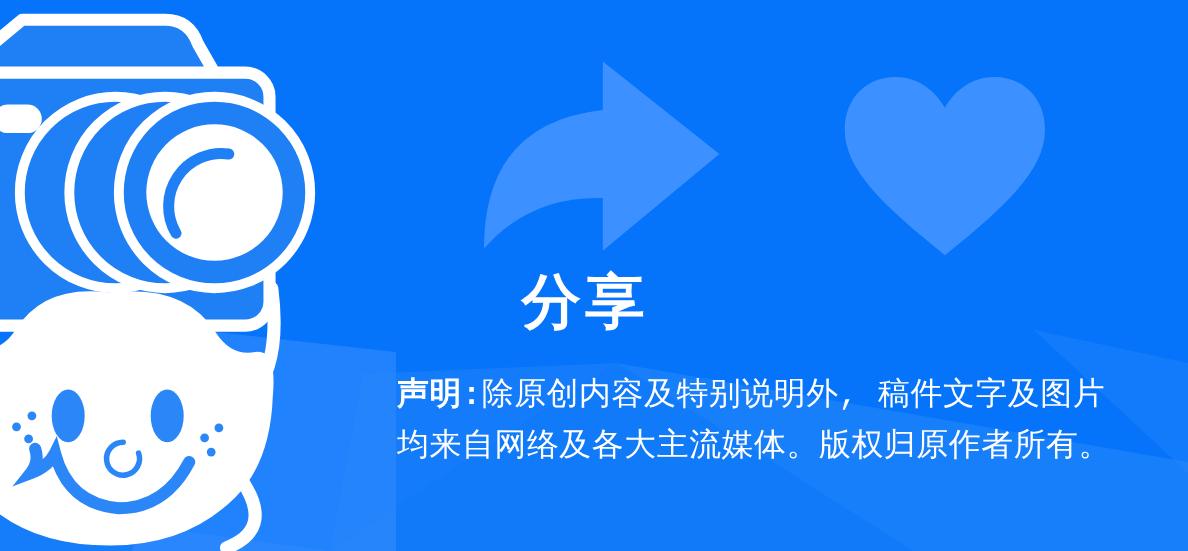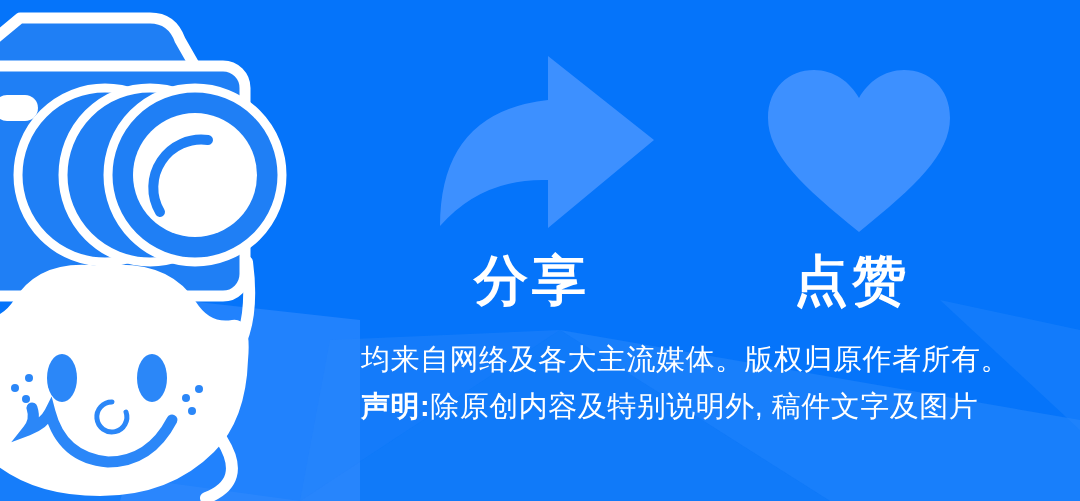--- a/index.html
+++ b/index.html
@@ -10,20 +10,21 @@
   }
   body {
     font-family: "Liberation Sans", "DejaVu Sans", sans-serif;
   }
   .banner {
     position: relative;
     width: 1080px;
     height: 501px;
     overflow: hidden;
     background: #4c1d95;
+    font-family: Liberation Mono, monospace;
   }
   .bg-layer {
     position: absolute;
     inset: 0;
     width: 1080px;
     height: 501px;
     display: block;
   }
   .mascot-layer {
     position: absolute;
@@ -155,22 +156,21 @@
     <path d="M 97 166
              C 40 120 6 88 6 52
              C 6 22 27 4 52 4
              C 72 4 88 16 97 32
              C 106 16 122 4 142 4
              C 167 4 188 22 188 52
              C 188 88 154 120 97 166 Z" fill="#3d90ff"></path>
   </svg>
 
   <div class="label label-share">分享</div>
-  <div class="label label-like">点赞</div>
 
   <div class="disclaimer">
-    <span class="line">均来自网络及各大主流媒体。版权归原作者所有。</span>
     <span class="line">
       <span class="strong">声明:</span><span>除原创内容及特别说明外, 稿件文字及图片</span>
     </span>
+    <span class="line">均来自网络及各大主流媒体。版权归原作者所有。</span>
   </div>
 
 </div>
 
 </body></html>

